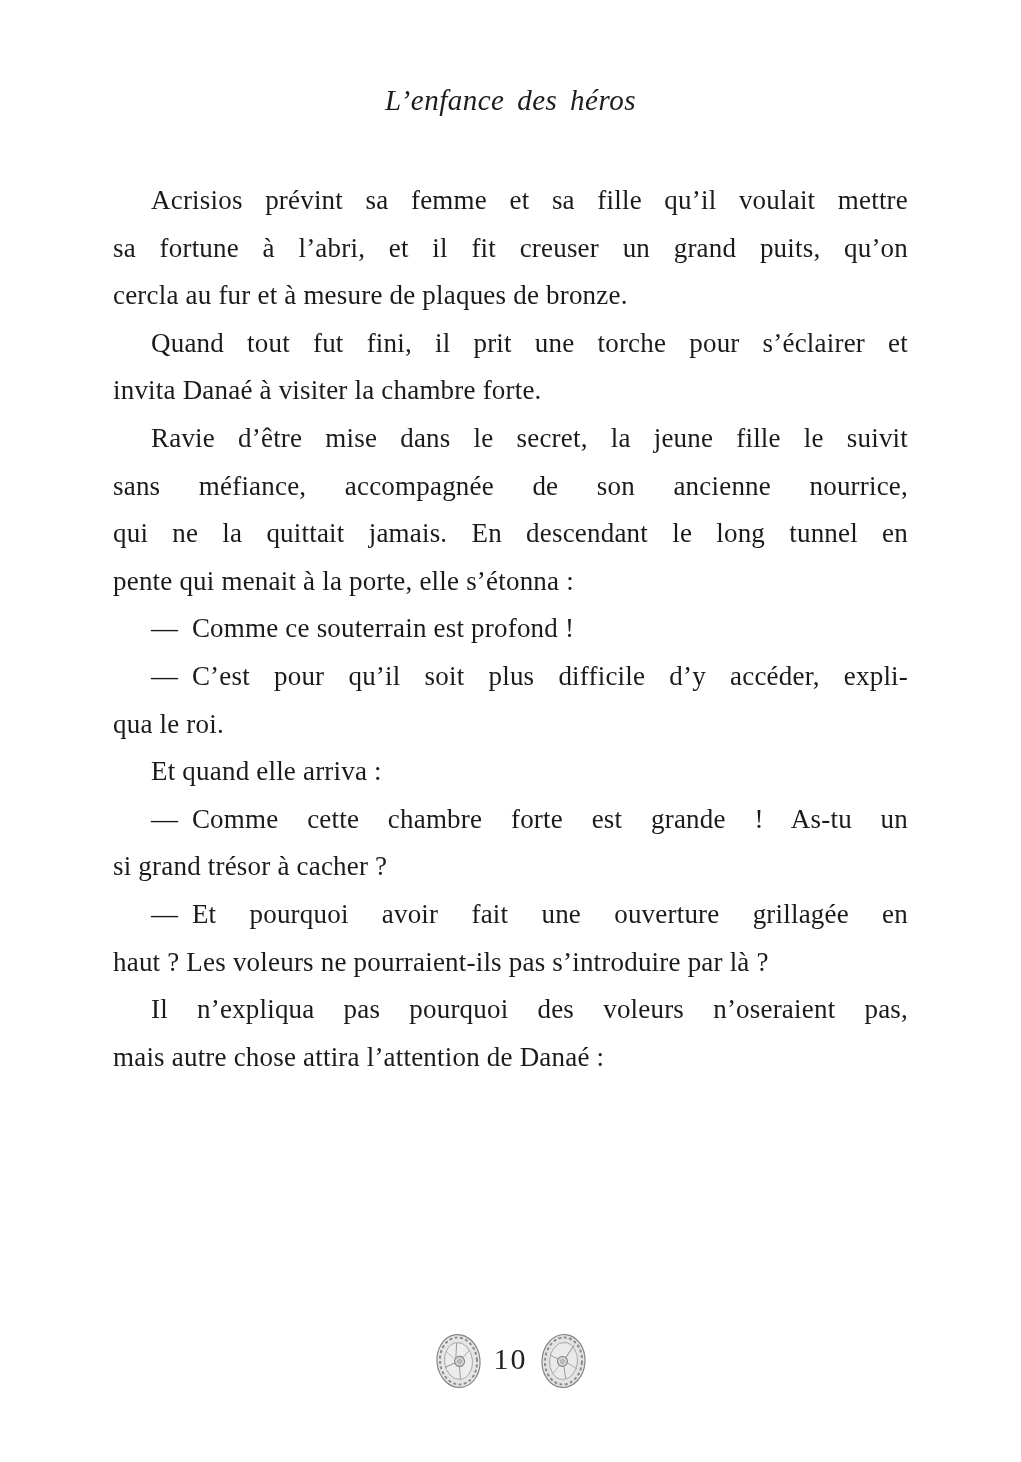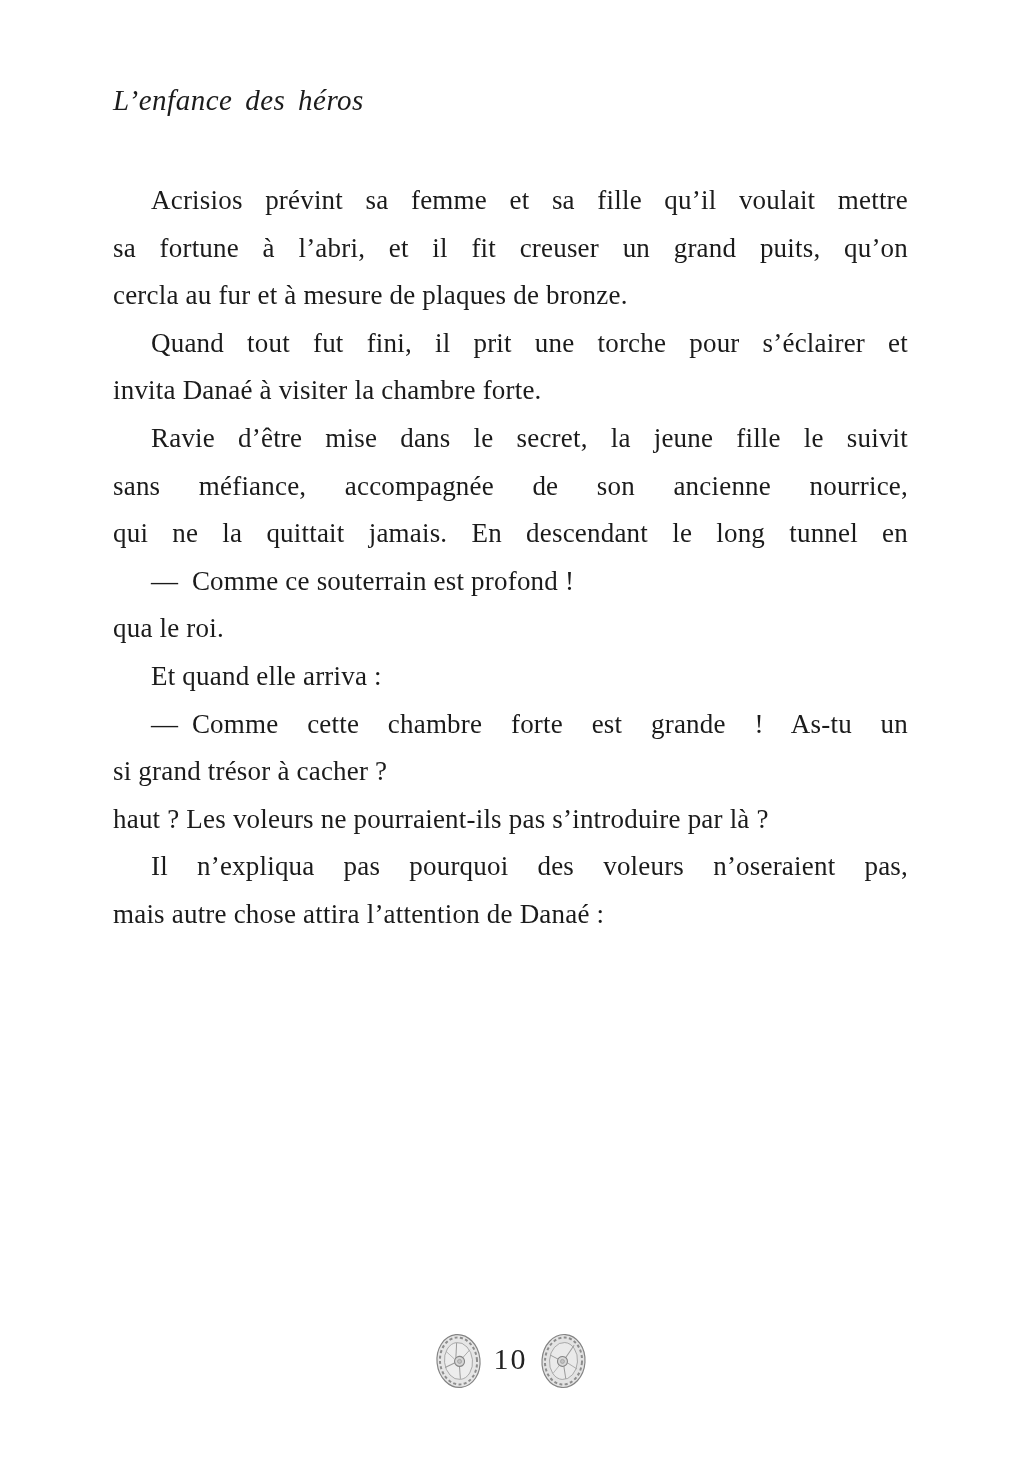--- a/index.html
+++ b/index.html
@@ -14,20 +14,21 @@
     background: #ffffff;
     overflow: hidden;
     font-family: "Liberation Serif", "DejaVu Serif", serif;
     color: #1a1a1a;
   }
   .running-head {
     position: absolute;
     top: 84px;
     left: 113px;
     width: 795px;
+    text-align: center;
     font-style: italic;
     font-size: 29px;
     letter-spacing: 0.5px;
     word-spacing: 5px;
     color: #1c1c1c;
   }
   .page-body {
     position: absolute;
     top: 177px;
     left: 113px;
@@ -91,41 +92,44 @@
 
     <div class="para">
       <div class="ln fill indent">Quand tout fut fini, il prit une torche pour s’éclairer et</div>
       <div class="ln end">invita Danaé à visiter la chambre forte.</div>
     </div>
 
     <div class="para">
       <div class="ln fill indent">Ravie d’être mise dans le secret, la jeune fille le suivit</div>
       <div class="ln fill">sans méfiance, accompagnée de son ancienne nourrice,</div>
       <div class="ln fill">qui ne la quittait jamais. En descendant le long tunnel en</div>
+      <div class="ln end">pente qui menait à la porte, elle s’étonna&nbsp;:</div>
     </div>
 
     <div class="para">
       <div class="ln end indent">— Comme ce souterrain est profond&nbsp;!</div>
     </div>
 
     <div class="para">
+      <div class="ln fill indent">— C’est pour qu’il soit plus difficile d’y accéder, expli-</div>
       <div class="ln end">qua le roi.</div>
     </div>
 
     <div class="para">
       <div class="ln end indent">Et quand elle arriva&nbsp;:</div>
     </div>
 
     <div class="para">
       <div class="ln fill indent">— Comme cette chambre forte est grande&nbsp;! As-tu un</div>
       <div class="ln end">si grand trésor à cacher&nbsp;?</div>
     </div>
 
 
     <div class="para">
+      <div class="ln fill indent">— Et pourquoi avoir fait une ouverture grillagée en</div>
       <div class="ln end">haut&nbsp;? Les voleurs ne pourraient-ils pas s’introduire par là&nbsp;?</div>
     </div>
 
 
     <div class="para">
       <div class="ln fill indent">Il n’expliqua pas pourquoi des voleurs n’oseraient pas,</div>
       <div class="ln end">mais autre chose attira l’attention de Danaé&nbsp;:</div>
     </div>
 
 

